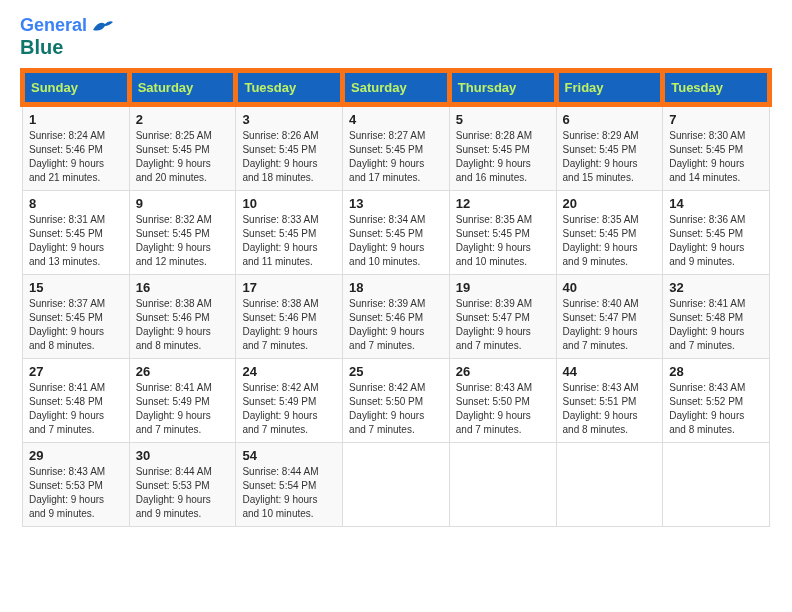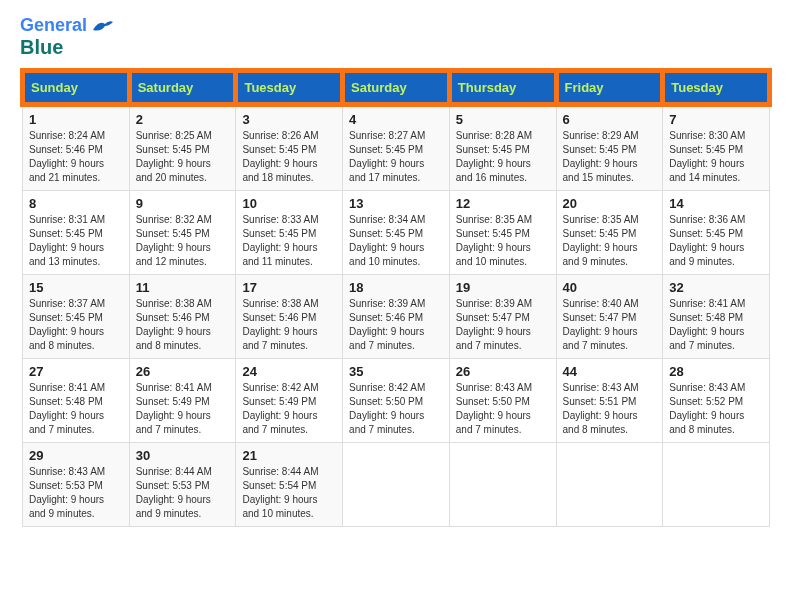--- a/index.html
+++ b/index.html
@@ -176,21 +176,21 @@
           <span class="day-num">14</span>
           <div class="cell-content">Sunrise: 8:36 AM<br>Sunset: 5:45 PM<br>Daylight: 9 hours and 9 minutes.</div>
         </td>
       </tr>
       <tr>
         <td>
           <span class="day-num">15</span>
           <div class="cell-content">Sunrise: 8:37 AM<br>Sunset: 5:45 PM<br>Daylight: 9 hours and 8 minutes.</div>
         </td>
         <td>
-          <span class="day-num">11</span>
+          <span class="day-num">16</span>
           <div class="cell-content">Sunrise: 8:38 AM<br>Sunset: 5:46 PM<br>Daylight: 9 hours and 8 minutes.</div>
         </td>
         <td>
           <span class="day-num">17</span>
           <div class="cell-content">Sunrise: 8:38 AM<br>Sunset: 5:46 PM<br>Daylight: 9 hours and 7 minutes.</div>
         </td>
         <td>
           <span class="day-num">18</span>
           <div class="cell-content">Sunrise: 8:39 AM<br>Sunset: 5:46 PM<br>Daylight: 9 hours and 7 minutes.</div>
         </td>
@@ -214,21 +214,21 @@
         </td>
         <td>
           <span class="day-num">26</span>
           <div class="cell-content">Sunrise: 8:41 AM<br>Sunset: 5:49 PM<br>Daylight: 9 hours and 7 minutes.</div>
         </td>
         <td>
           <span class="day-num">24</span>
           <div class="cell-content">Sunrise: 8:42 AM<br>Sunset: 5:49 PM<br>Daylight: 9 hours and 7 minutes.</div>
         </td>
         <td>
-          <span class="day-num">35</span>
+          <span class="day-num">25</span>
           <div class="cell-content">Sunrise: 8:42 AM<br>Sunset: 5:50 PM<br>Daylight: 9 hours and 7 minutes.</div>
         </td>
         <td>
           <span class="day-num">26</span>
           <div class="cell-content">Sunrise: 8:43 AM<br>Sunset: 5:50 PM<br>Daylight: 9 hours and 7 minutes.</div>
         </td>
         <td>
           <span class="day-num">44</span>
           <div class="cell-content">Sunrise: 8:43 AM<br>Sunset: 5:51 PM<br>Daylight: 9 hours and 8 minutes.</div>
         </td>
@@ -240,21 +240,21 @@
       <tr>
         <td>
           <span class="day-num">29</span>
           <div class="cell-content">Sunrise: 8:43 AM<br>Sunset: 5:53 PM<br>Daylight: 9 hours and 9 minutes.</div>
         </td>
         <td>
           <span class="day-num">30</span>
           <div class="cell-content">Sunrise: 8:44 AM<br>Sunset: 5:53 PM<br>Daylight: 9 hours and 9 minutes.</div>
         </td>
         <td>
-          <span class="day-num">21</span>
+          <span class="day-num">54</span>
           <div class="cell-content">Sunrise: 8:44 AM<br>Sunset: 5:54 PM<br>Daylight: 9 hours and 10 minutes.</div>
         </td>
         <td class="empty-cell"></td>
         <td class="empty-cell"></td>
         <td class="empty-cell"></td>
         <td class="empty-cell"></td>
       </tr>
     </tbody>
 </table>
 

